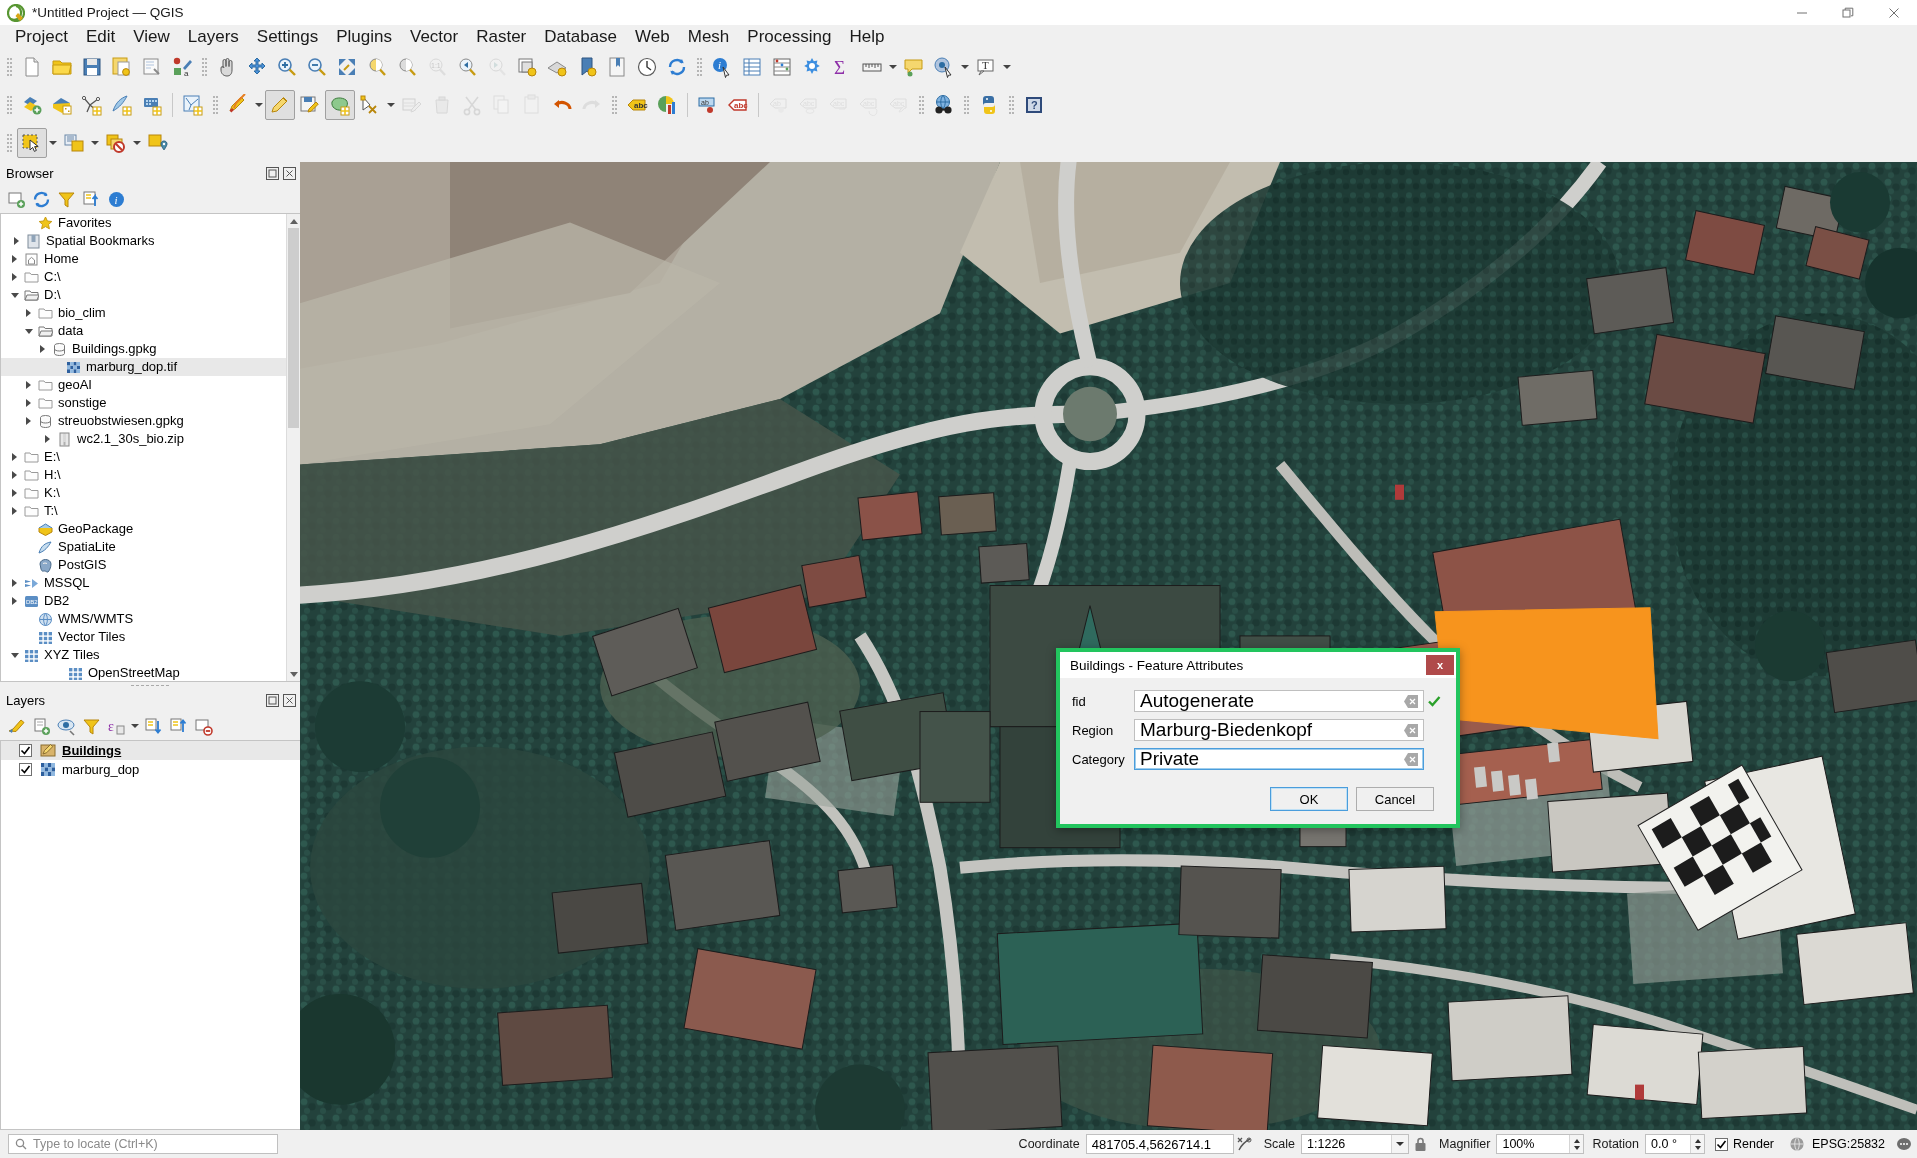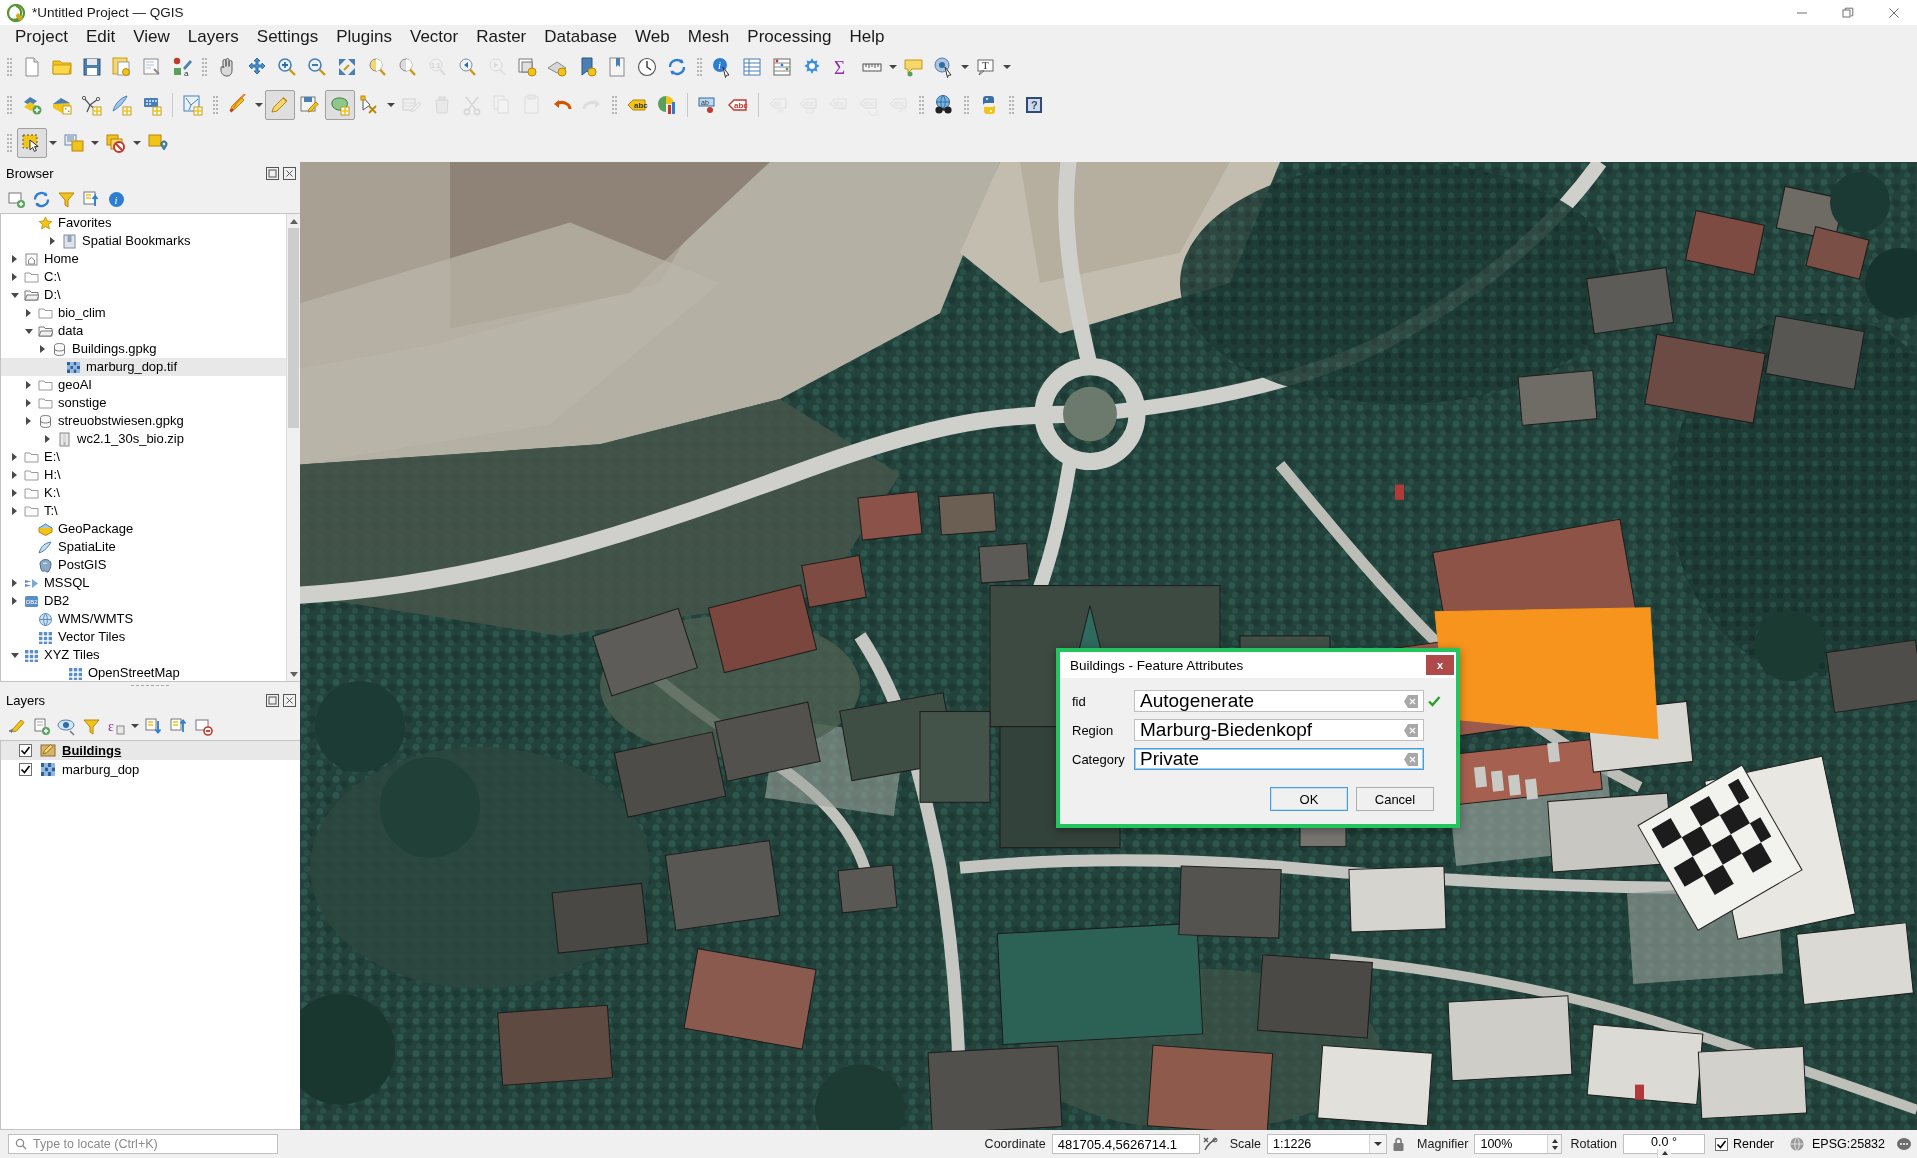--- a/index.html
+++ b/index.html
@@ -719,21 +719,21 @@
         <div class="tree-inner" id="browser-tree-rows">
             <div class="trow" style="padding-left: 20px;">
               <span class="texp"></span>
               <span class="ticon">
                 <svg width="15" height="15" viewBox="0 0 15 15">
                   <path d="M7.5 1l1.9 4 4.4.5-3.3 3 .9 4.3-3.9-2.2-3.9 2.2.9-4.3-3.3-3 4.4-.5z" fill="#f0c419" stroke="#c79b12"></path>
                 </svg>
               </span>
               <span class="tlabel">Favorites</span>
             </div>
-            <div class="trow" style="padding-left: 8px; margin-left: 36px;">
+            <div class="trow" style="padding-left: 8px;">
               <span class="texp closed"></span>
               <span class="ticon">
                 <svg width="15" height="15" viewBox="0 0 15 15">
                   <rect x="2" y="1" width="11" height="13" fill="#dfe4ea" stroke="#7f8c9a"></rect>
                   <rect x="5.5" y="1" width="4" height="7" fill="#8fa3b8"></rect>
                 </svg>
               </span>
               <span class="tlabel">Spatial Bookmarks</span>
             </div>
             <div class="trow" style="padding-left: 6px;">
@@ -1372,42 +1372,42 @@
     <div class="sb-field" style="width:148px;">481705.4,5626714.1</div>
     <div class="sb-icon">
       <svg width="17" height="17" viewBox="0 0 17 17">
           <path d="M3 14c3-6 7-9 11-11" stroke="#555" stroke-width="1.4" fill="none"></path>
           <path d="M2 2l4 4M6 2L2 6" stroke="#555" stroke-width="1.3"></path>
           <circle cx="13" cy="4" r="2" fill="none" stroke="#555"></circle>
         </svg>
     </div>
 
     <div class="sb-lab">Scale</div>
-    <div class="sb-combo" style="width:120px;">
+    <div class="sb-combo" style="width:108px;">
       <span class="cv" style="flex:1 1 auto;">1:1226</span>
       <span class="carrow"></span>
     </div>
     <div class="sb-icon">
       <svg width="15" height="17" viewBox="0 0 15 17">
           <rect x="2.5" y="7" width="10" height="8" rx="1" fill="#7a7a7a"></rect>
           <path d="M5 7V5a2.5 2.5 0 015 0v2" fill="none" stroke="#7a7a7a" stroke-width="1.6"></path>
         </svg>
     </div>
 
     <div class="sb-lab">Magnifier</div>
     <div class="sb-combo" style="width:88px;">
       <span class="cv" style="flex:1 1 auto;">100%</span>
       <span class="spin">
           <span class="up"></span>
           <span class="down"></span>
         </span>
     </div>
 
     <div class="sb-lab">Rotation</div>
-    <div class="sb-combo" style="width:82px;flex-direction:column;">
+    <div class="sb-combo" style="width:60px;">
       <span class="cv" style="flex:1 1 auto;">0.0 °</span>
       <span class="spin">
           <span class="up"></span>
           <span class="down"></span>
         </span>
     </div>
 
     <div style="display:flex;align-items:center;margin-left:10px;">
       <span class="sb-check">
         <svg width="11" height="11" viewBox="0 0 11 11">

